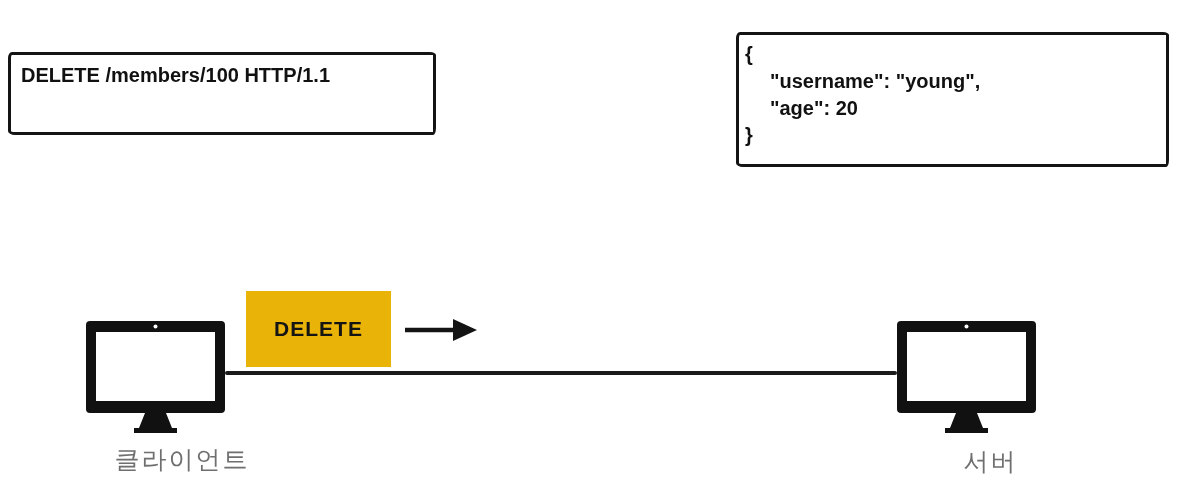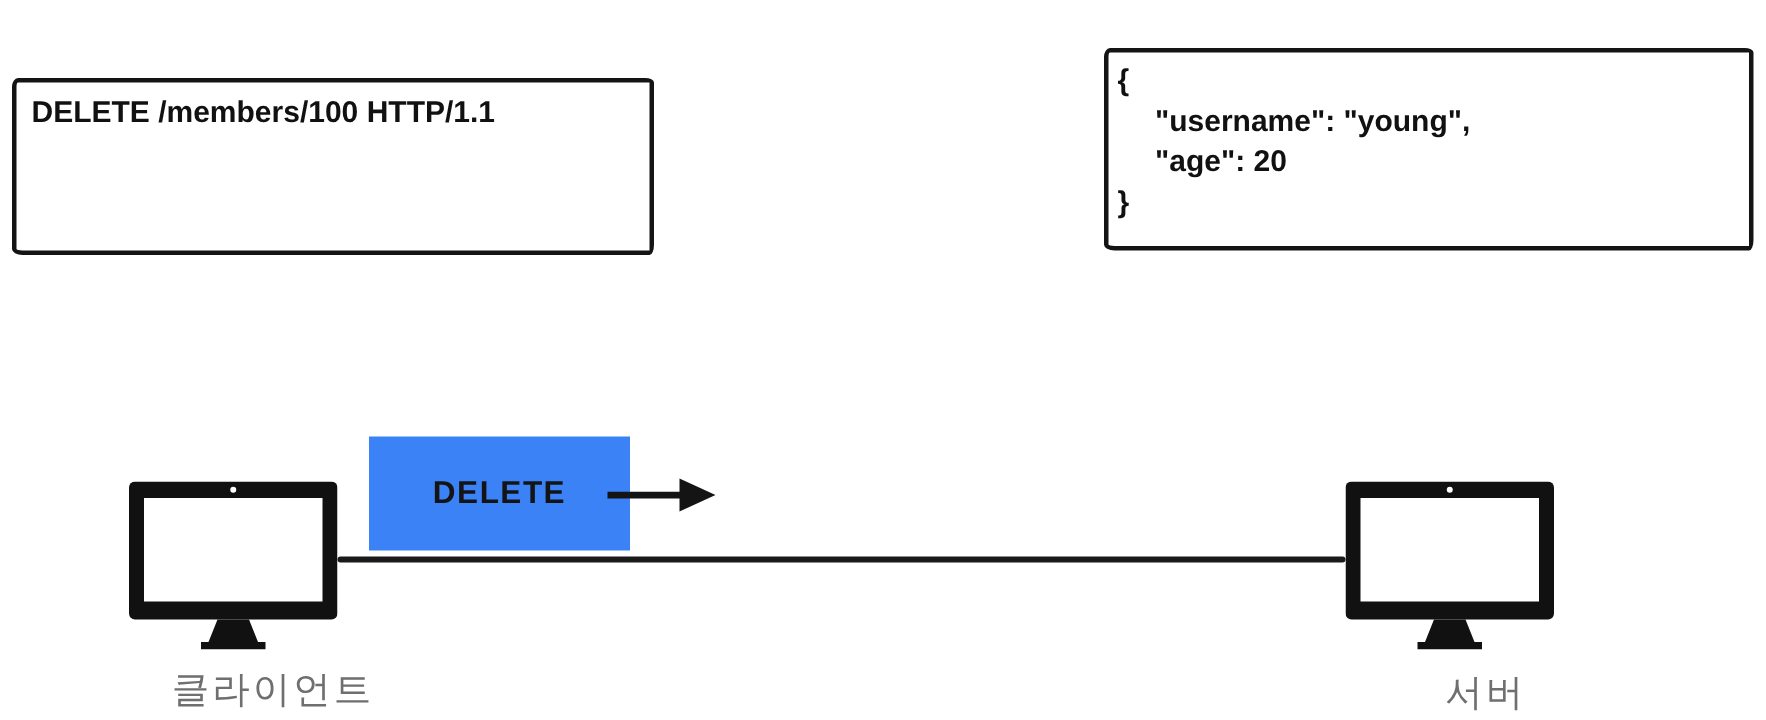--- a/index.html
+++ b/index.html
@@ -21,21 +21,21 @@
     box-sizing: border-box;
     border: 3.5px solid #141414;
     border-radius: 4px 6px 3px 7px / 6px 3px 7px 4px;
     background: #ffffff;
     color: #111111;
     font-weight: bold;
     font-size: 20px;
   }
   #request-box {
     left: 8px; top: 52px;
-    width: 428px; height: 118px;
+    width: 428px; height: 83px;
     padding: 7px 10px;
     line-height: 26px;
   }
   #path-label {
     position: absolute;
     left: 747px; top: 1px;
     font-size: 20px;
     font-weight: bold;
     color: #111111;
   }
@@ -60,22 +60,22 @@
   #connection-line {
     position: absolute;
     left: 225px; top: 371px;
     width: 672px; height: 4px;
     background: #1a1a1a;
     border-radius: 2px;
   }
   #delete-chip {
     position: absolute;
     left: 246px; top: 291px;
-    width: 174px; height: 76px;
-    background: #3b82f6;
+    width: 145px; height: 76px;
+    background: #eab308;
     color: #141414;
     font-weight: bold;
     font-size: 21px;
     letter-spacing: 1px;
     display: flex;
     align-items: center;
     justify-content: center;
   }
   #request-arrow {
     position: absolute;

